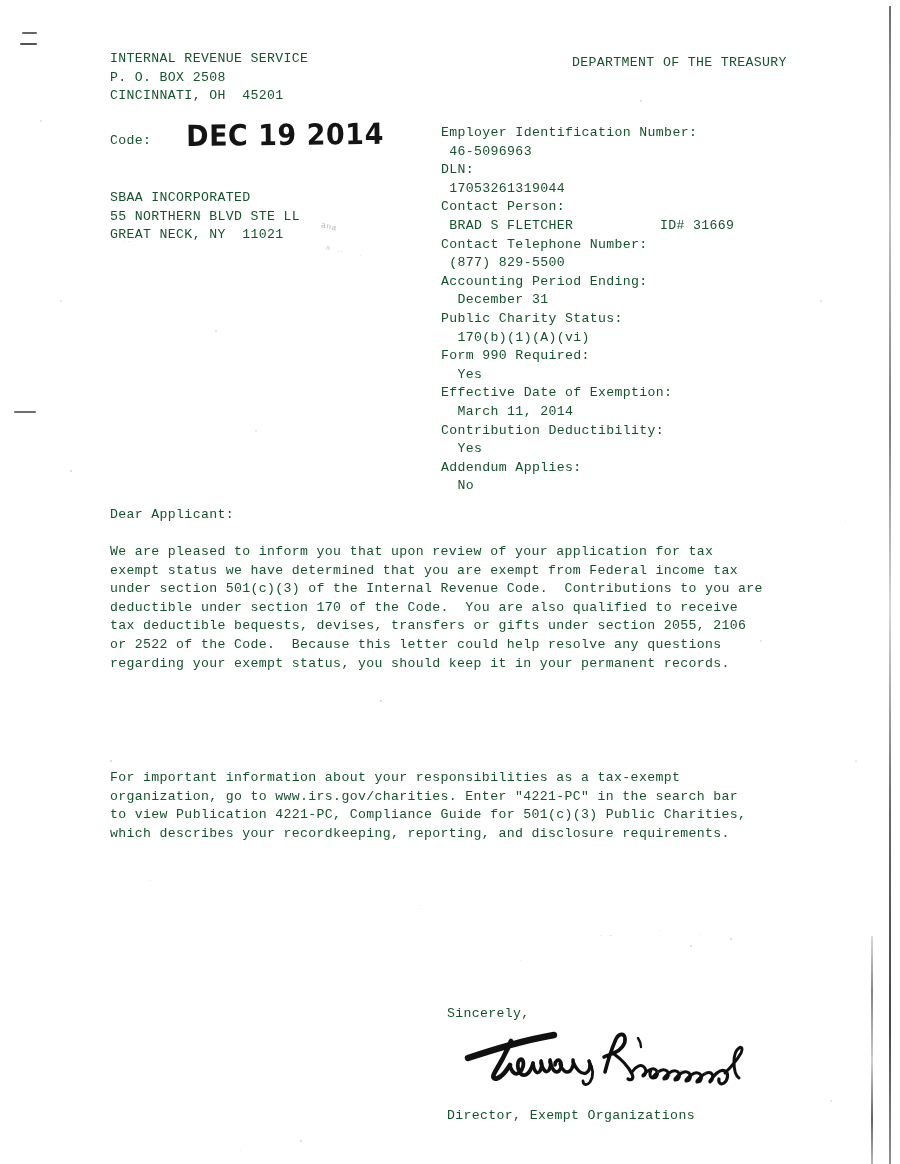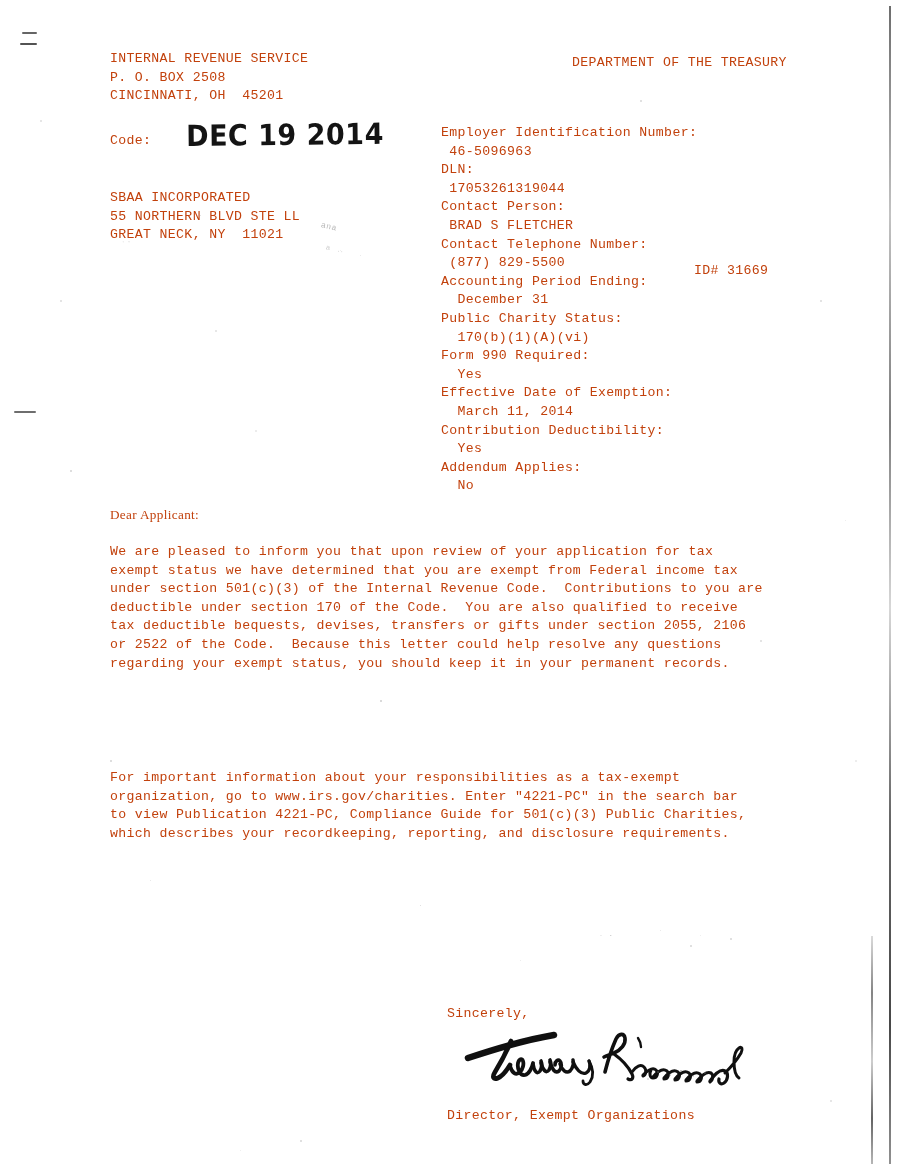--- a/index.html
+++ b/index.html
@@ -20,21 +20,21 @@
   }
 
   
   .tw {
     position: absolute;
     white-space: pre;
     font-family: "Liberation Mono", "DejaVu Sans Mono", monospace;
     font-size: 13.2px;
     line-height: 18.6px;
     letter-spacing: 0.35px;
-    color: #c2410c;
+    color: #14532d;
   }
 
   
   #irs-address { left: 110px; top: 50px; }
   #treasury    { left: 572px; top: 54px; }
 
   #date-label  { left: 110px; top: 132px; }
   #date-stamp  {
     position: absolute;
     left: 186px;
@@ -47,24 +47,24 @@
     white-space: pre;
     transform: scaleY(1.08) rotate(-0.6deg);
     transform-origin: left top;
     opacity: 0.96;
   }
 
   #recipient   { left: 110px; top: 189px; }
 
   
   #datablock   { left: 441px; top: 124px; }
-  #id-number   { left: 694px; top: 217px; margin-top: 45px; }
-
-  
-  #salutation  { left: 110px; top: 506px; font-family: Liberation Serif, serif; }
+  #id-number   { left: 660px; top: 217px; }
+
+  
+  #salutation  { left: 110px; top: 506px; }
   #para1       { left: 110px; top: 543px; }
   #para2       { left: 110px; top: 681px; }
   #para3       { left: 110px; top: 769px; font-family: Liberation Mono, monospace; }
   #para4       { left: 97px;  top: 949px; }
 
   #sincerely   { left: 447px; top: 1005px; }
   #director    { left: 447px; top: 1107px; }
 
   
   #signature {

